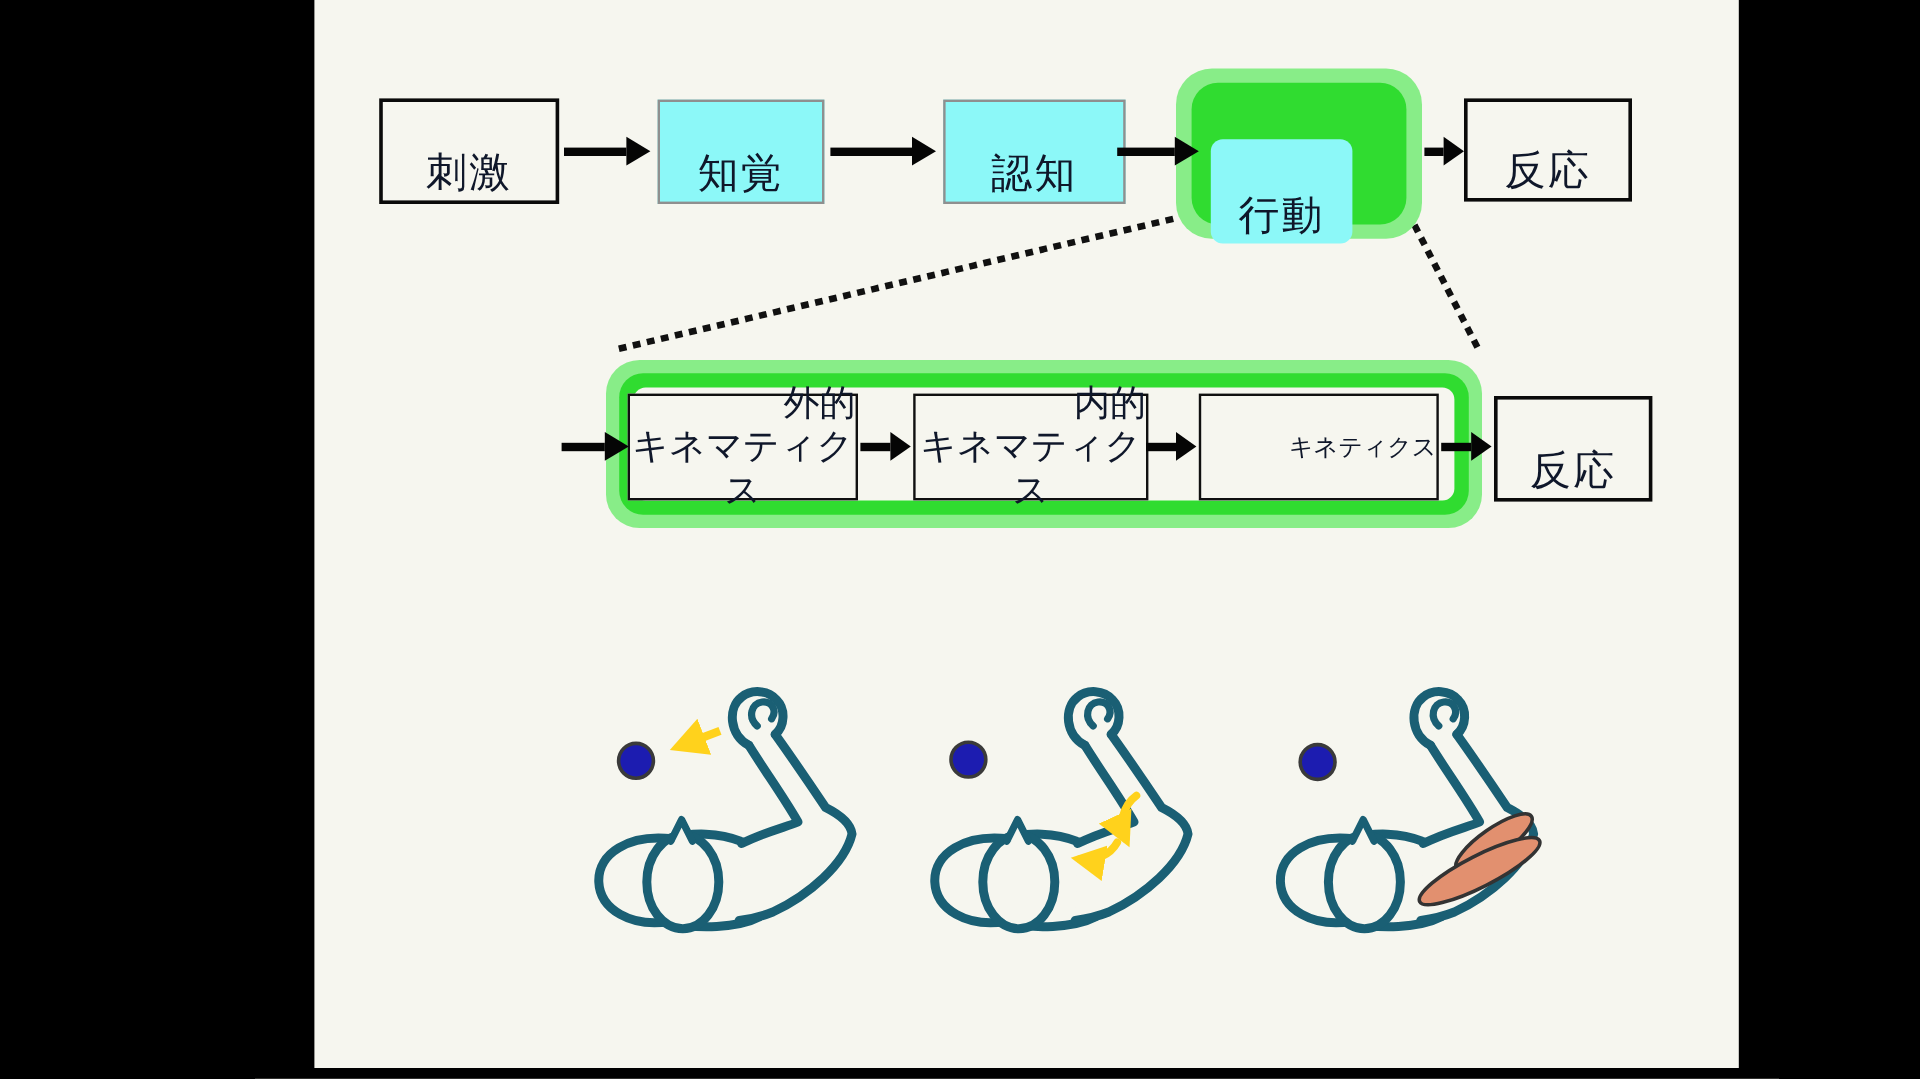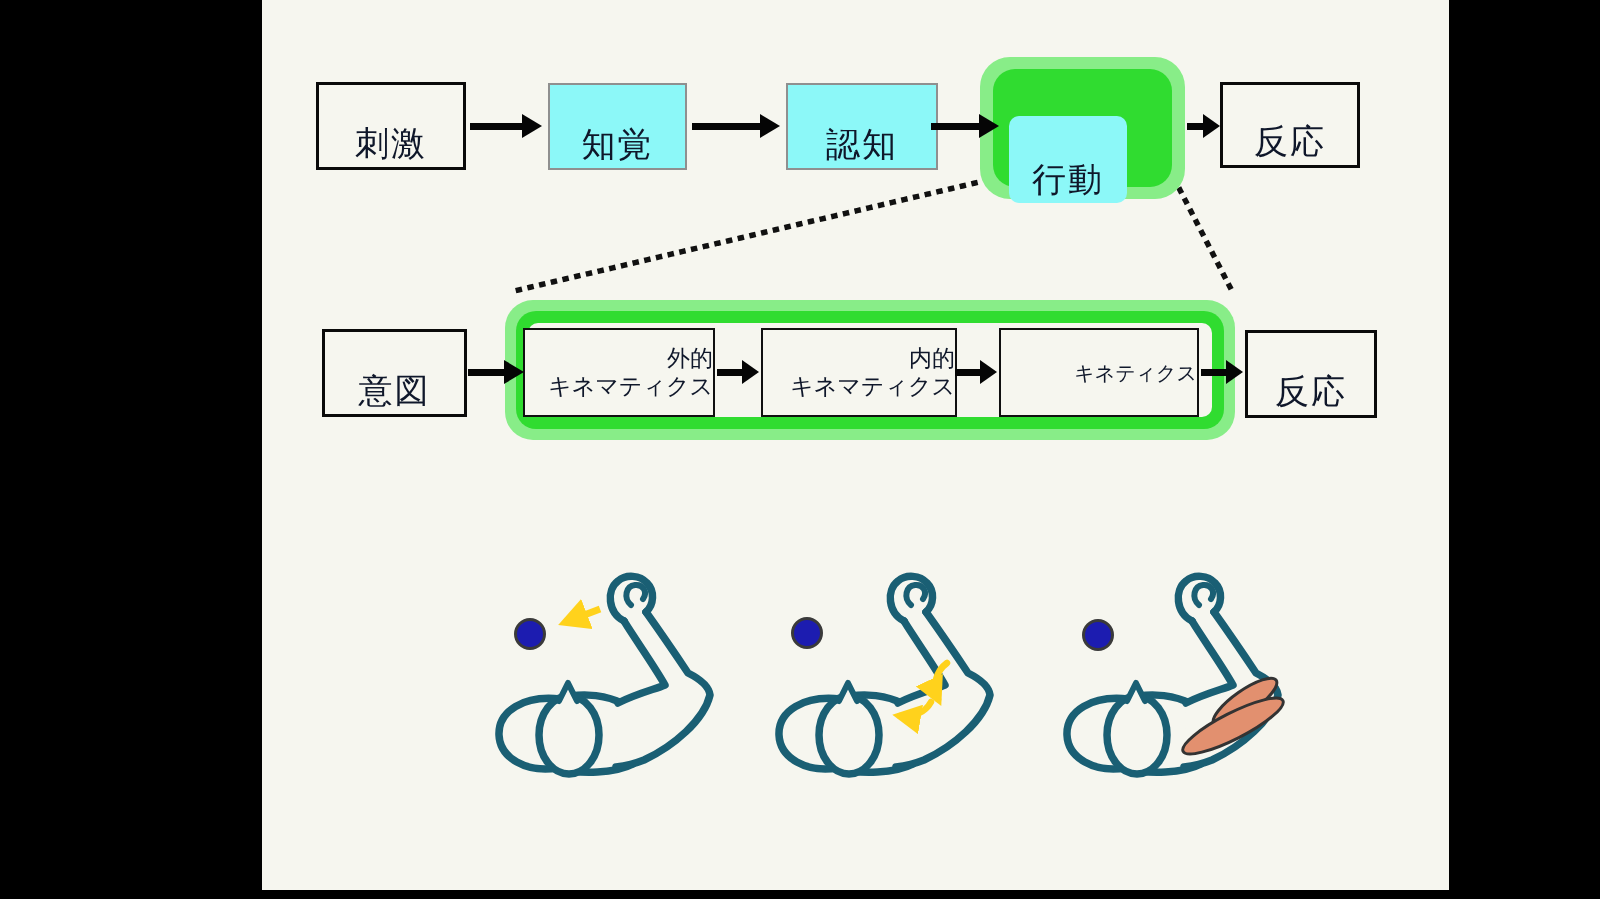--- a/index.html
+++ b/index.html
@@ -16,21 +16,21 @@
   
   .fbox{
     position:absolute;display:flex;align-items:flex-end;justify-content:center;
     box-sizing:border-box;color:#0f172a;font-weight:normal;z-index:4;
     text-align:center;
   }
   .big{font-size:34px;letter-spacing:2px;}
   .plain{border:3px solid #0a0a0a;background:transparent;}
   .cyan{border:2px solid #8f8f8f;background:#8CF8F8;}
   .white{border:2px solid #101010;background:#F6F6EF;}
-  .stage{flex-direction:column;font-size:23px;line-height:1.2;}
+  .stage{flex-direction:column;font-size:30px;line-height:1.2;}
   .stage .stage-line:empty{display:none;}
   .stage.single{font-size:20px;}
   
   .glow{position:absolute;z-index:2;}
   .g-light{background:#88ED88;}
   .g-bright{background:#30DC30;}
   .g-inner{background:#F6F6EF;}
   
   .arrow{position:absolute;display:flex;align-items:center;height:24px;z-index:6;}
   .arrow .shaft{flex:1;height:7px;background:#050505;}
@@ -86,23 +86,20 @@
 
   <div class="arrow short" style="left:925px;top:114px;width:33px;">
     <div class="shaft"></div>
     <div class="head"></div>
   </div>
 
   <div class="fbox plain big" style="left:958px;top:82px;width:140px;height:86px;">
     <span>反応</span>
   </div>
 
-  <div class="fbox plain big" style="left:60px;top:329px;width:145px;height:88px;">
-    <span>意図</span>
-  </div>
 
   <div class="arrow" style="left:206px;top:360px;width:56px;">
     <div class="shaft"></div>
     <div class="head"></div>
   </div>
 
   <div class="glow g-light" style="left:243px;top:300px;width:730px;height:140px;border-radius:28px;"></div>
   <div class="glow g-bright" style="left:254px;top:311px;width:708px;height:118px;border-radius:20px;"></div>
   <div class="glow g-inner" style="left:266px;top:323px;width:684px;height:94px;border-radius:10px;"></div>
 

